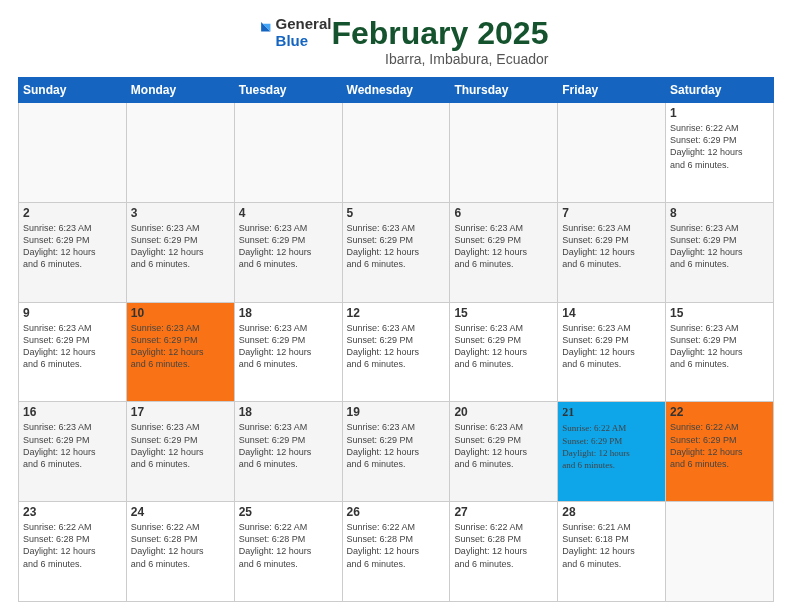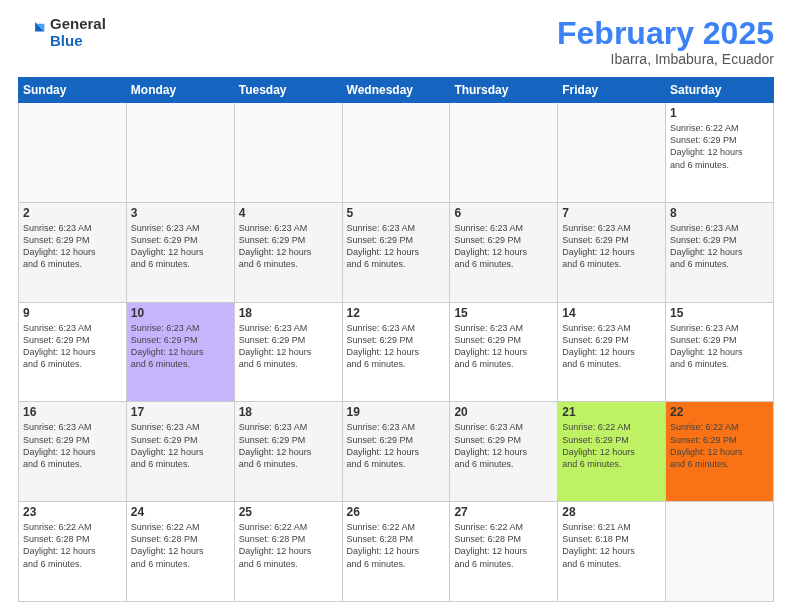--- a/index.html
+++ b/index.html
@@ -12,40 +12,40 @@
     }
     .page {
       width: 792px;
       height: 612px;
       padding: 16px 18px 10px 18px;
       display: flex;
       flex-direction: column;
     }
     .header {
       display: flex;
-      justify-content: space-between;
+      justify-content: center;
       align-items: flex-start;
       margin-bottom: 10px;
     }
     .logo {
       display: flex;
       align-items: center;
       gap: 4px;
     }
     .logo-icon {
       width: 28px;
       height: 28px;
     }
     .title-block {
       text-align: right;
     }
     .month-year {
       font-size: 32px;
       font-weight: bold;
-      color: #3b82f6;
+      color: #14532d;
       line-height: 1.1;
     }
     .location {
       font-size: 14px;
       color: #555;
     }
     .calendar {
       flex: 1;
       border: 1px solid #ccc;
       border-collapse: collapse;
@@ -183,21 +183,21 @@
           </td>
         </tr>
         <tr>
           <td style="background: rgb(255, 255, 255);">
             <span class="day-num">9</span>
             <div class="day-info" style="white-space: pre-line;">Sunrise: 6:23 AM
 Sunset: 6:29 PM
 Daylight: 12 hours
 and 6 minutes.</div>
           </td>
-          <td style="background: #c4b5fd;">
+          <td style="background: #f97316;">
             <span class="day-num">10</span>
             <div class="day-info" style="white-space: pre-line;">Sunrise: 6:23 AM
 Sunset: 6:29 PM
 Daylight: 12 hours
 and 6 minutes.</div>
           </td>
           <td style="background: rgb(255, 255, 255);">
             <span class="day-num">18</span>
             <div class="day-info" style="white-space: pre-line;">Sunrise: 6:23 AM
 Sunset: 6:29 PM
@@ -262,21 +262,21 @@
 Daylight: 12 hours
 and 6 minutes.</div>
           </td>
           <td style="background: rgb(245, 245, 245);">
             <span class="day-num">20</span>
             <div class="day-info" style="white-space: pre-line;">Sunrise: 6:23 AM
 Sunset: 6:29 PM
 Daylight: 12 hours
 and 6 minutes.</div>
           </td>
-          <td style="background: #bef264;">
+          <td style="background: #0ea5e9; font-family: Liberation Serif, serif;">
             <span class="day-num">21</span>
             <div class="day-info" style="white-space: pre-line;">Sunrise: 6:22 AM
 Sunset: 6:29 PM
 Daylight: 12 hours
 and 6 minutes.</div>
           </td>
           <td style="background: #f97316;">
             <span class="day-num">22</span>
             <div class="day-info" style="white-space: pre-line;">Sunrise: 6:22 AM
 Sunset: 6:29 PM

